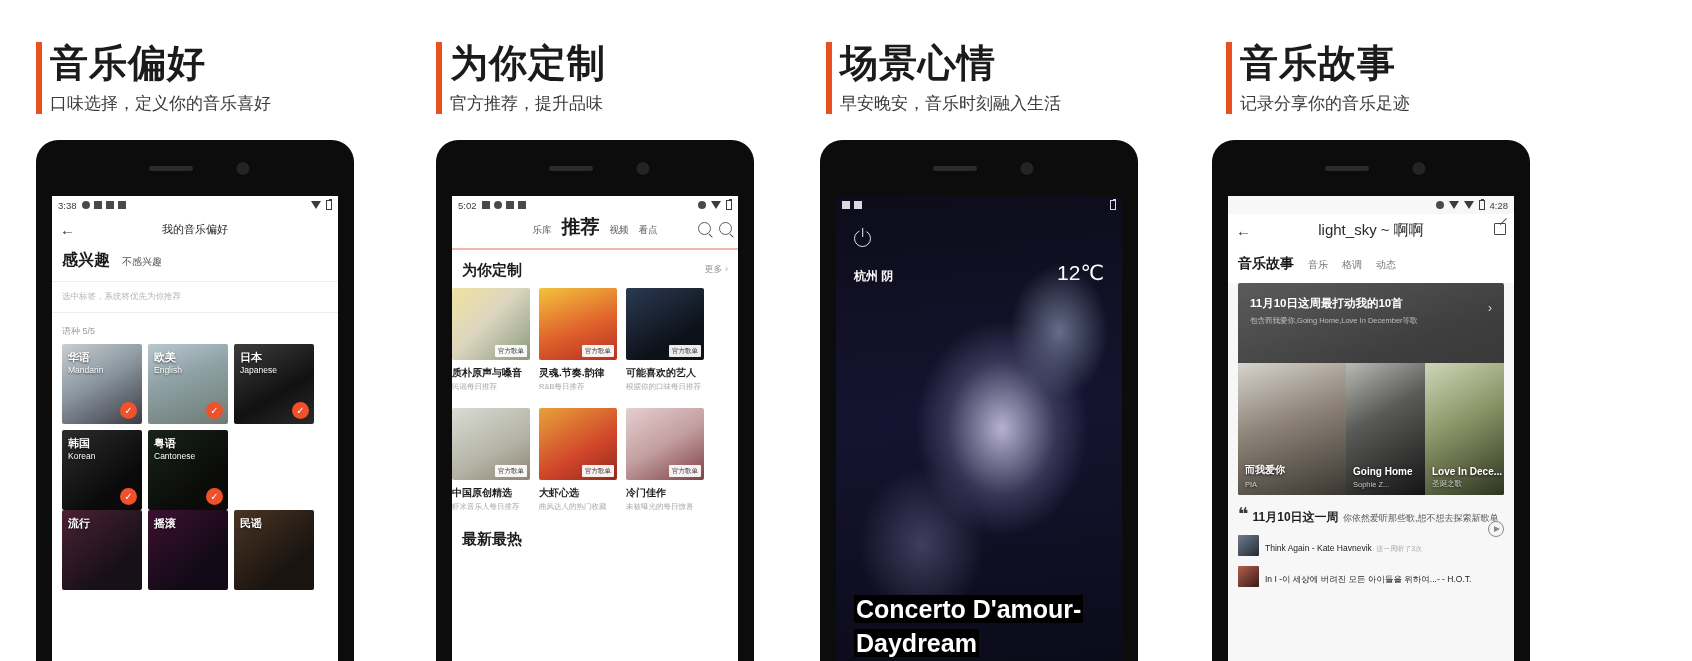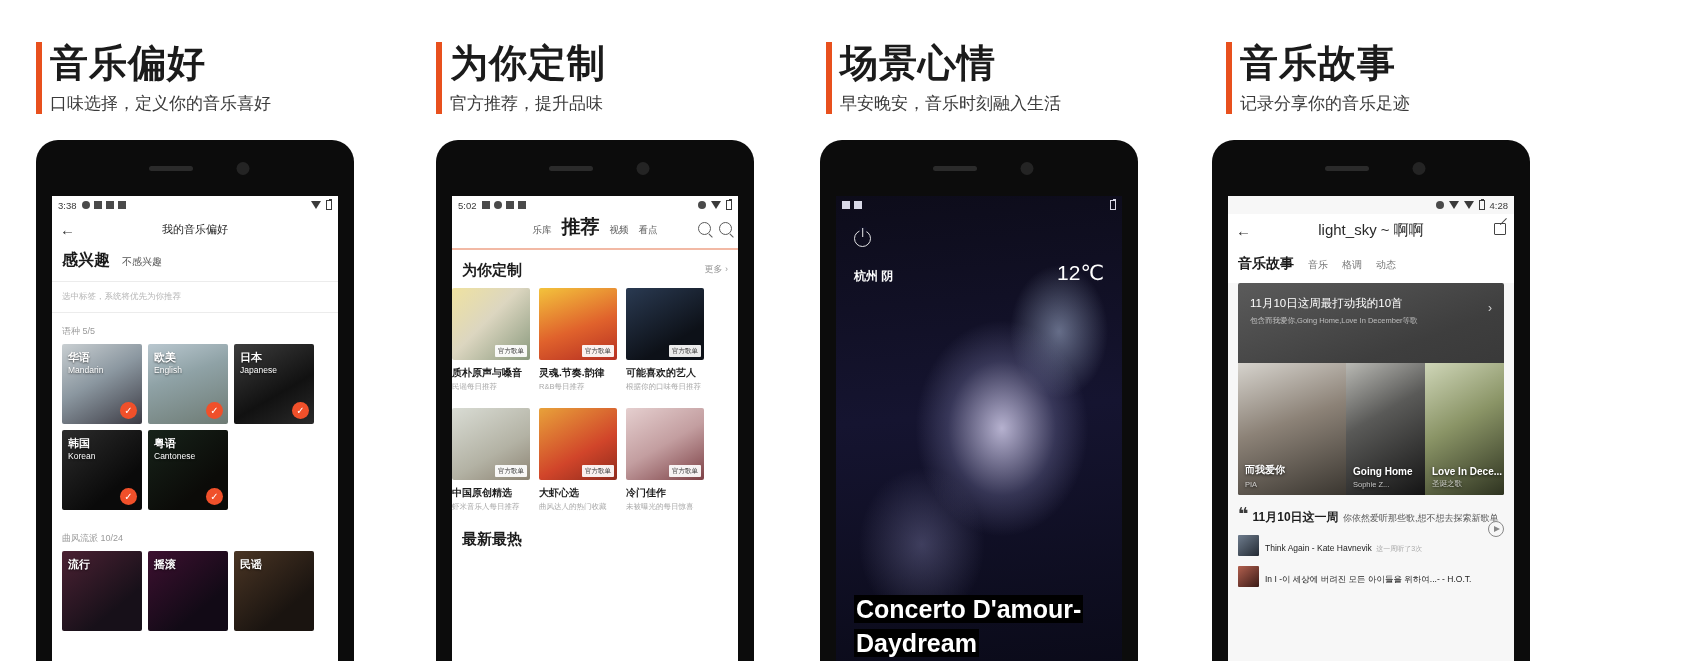--- a/index.html
+++ b/index.html
@@ -179,21 +179,21 @@
   .edit-ico { position:absolute; right: 8px; top: 9px; width: 12px; height: 12px; border: 1.3px solid #444; border-radius: 1px; }
   .edit-ico:after{content:"";position:absolute;right:-3px;top:-3px;width:9px;height:1.4px;background:#444;transform:rotate(-45deg);}
   .s4tabs { display:flex; align-items: baseline; gap: 14px; padding: 4px 10px 10px; }
   .s4tabs .on { font-size: 14px; font-weight: 700; color:#1a1a1a; }
   .s4tabs .off { font-size: 10px; color:#777;margin-top:8px; }
   .story-card {
     margin: 0 10px; height: 212px; border-radius: 2px; position: relative; overflow: hidden;
     background: linear-gradient(160deg,#5b5b5b 0%,#3e3e3e 40%,#2e2e2e 100%);
   }
   .sc-top { padding: 13px 12px 0; position: relative; }
-  .sc-title { font-size: 11.5px; font-weight: 400; color: #fff; }
+  .sc-title { font-size: 11.5px; font-weight: 700; color: #fff; }
   .sc-sub { font-size: 7.5px; color: rgba(255,255,255,.62); margin-top: 5px; }
   .sc-chev { position: absolute; right: 12px; top: 18px; color: rgba(255,255,255,.75); font-size: 12px; }
   .sc-grid { position: absolute; left: 0; right: 0; bottom: 0; height: 132px; display: flex; }
   .sc-cell { flex: 1; position: relative; overflow: hidden; }
   .sc-cell .nm { position: absolute; left: 7px; bottom: 18px; font-size: 10px; font-weight: 700; color: #fff; text-shadow: 0 1px 3px rgba(0,0,0,.8); white-space:nowrap; }
   .sc-cell .ar { position: absolute; left: 7px; bottom: 6px; font-size: 7.5px; color: rgba(255,255,255,.72); text-shadow: 0 1px 3px rgba(0,0,0,.8); white-space:nowrap; }
   .g1 { background: linear-gradient(160deg,#d6d3cd 0%,#8c8277 45%,#3a3630 100%); padding-left: 29px; }
   .g2 { background: linear-gradient(150deg,#b9b9b4 0%,#5a5a58 40%,#141414 100%); }
   .g3 { background: linear-gradient(150deg,#cfd6b8 0%,#8a9466 45%,#2e3320 100%); }
   .quote-row { display: flex; align-items: flex-start; padding: 12px 10px 4px; gap: 4px; position: relative; }
@@ -292,24 +292,20 @@
           </div>
           <div class="tile t-canton">
             <span class="tl">
               <span class="cn">粤语</span>
               <span class="en">Cantonese</span>
             </span>
             <span class="check">✓</span>
           </div>
         </div>
 
-        <div class="sec-label" style="padding-top:22px">
-          <span>曲风流派</span>
-          <span>10/24</span>
-        </div>
         <div class="tilegrid">
           <div class="tile t-pop">
             <span class="tl">
               <span class="cn">流行</span>
             </span>
           </div>
           <div class="tile t-rock">
             <span class="tl">
               <span class="cn">摇滚</span>
             </span>

